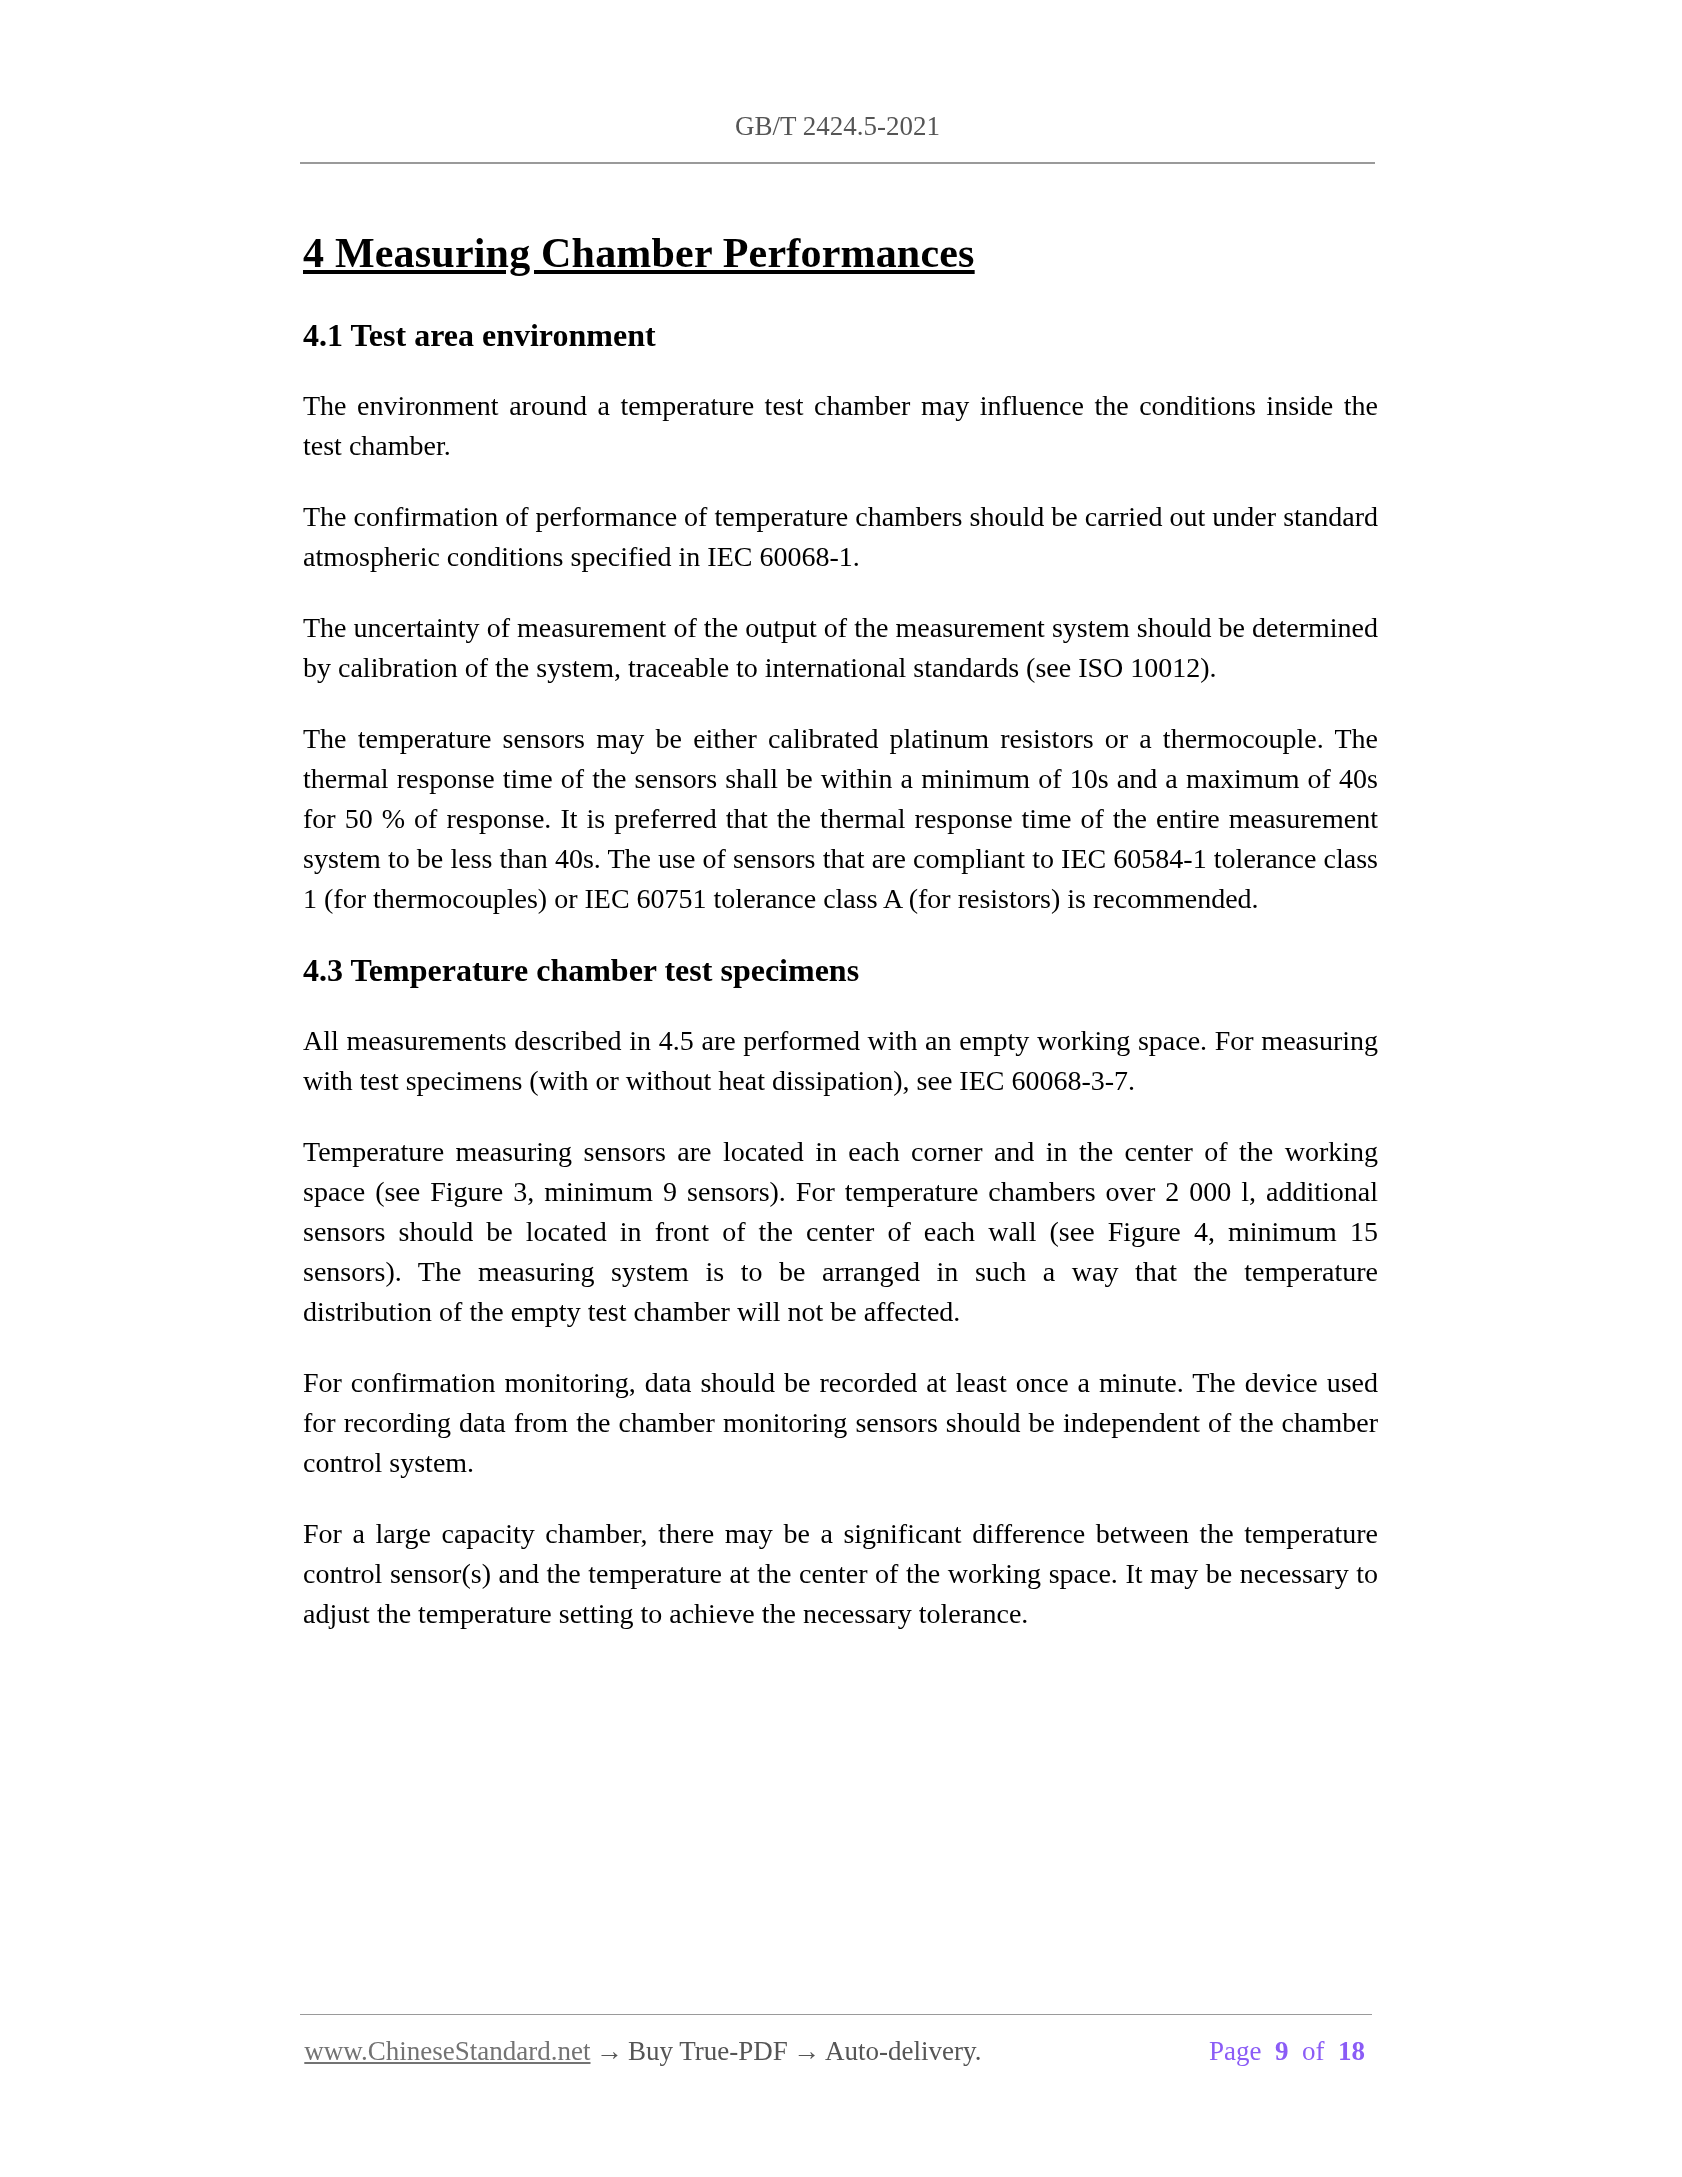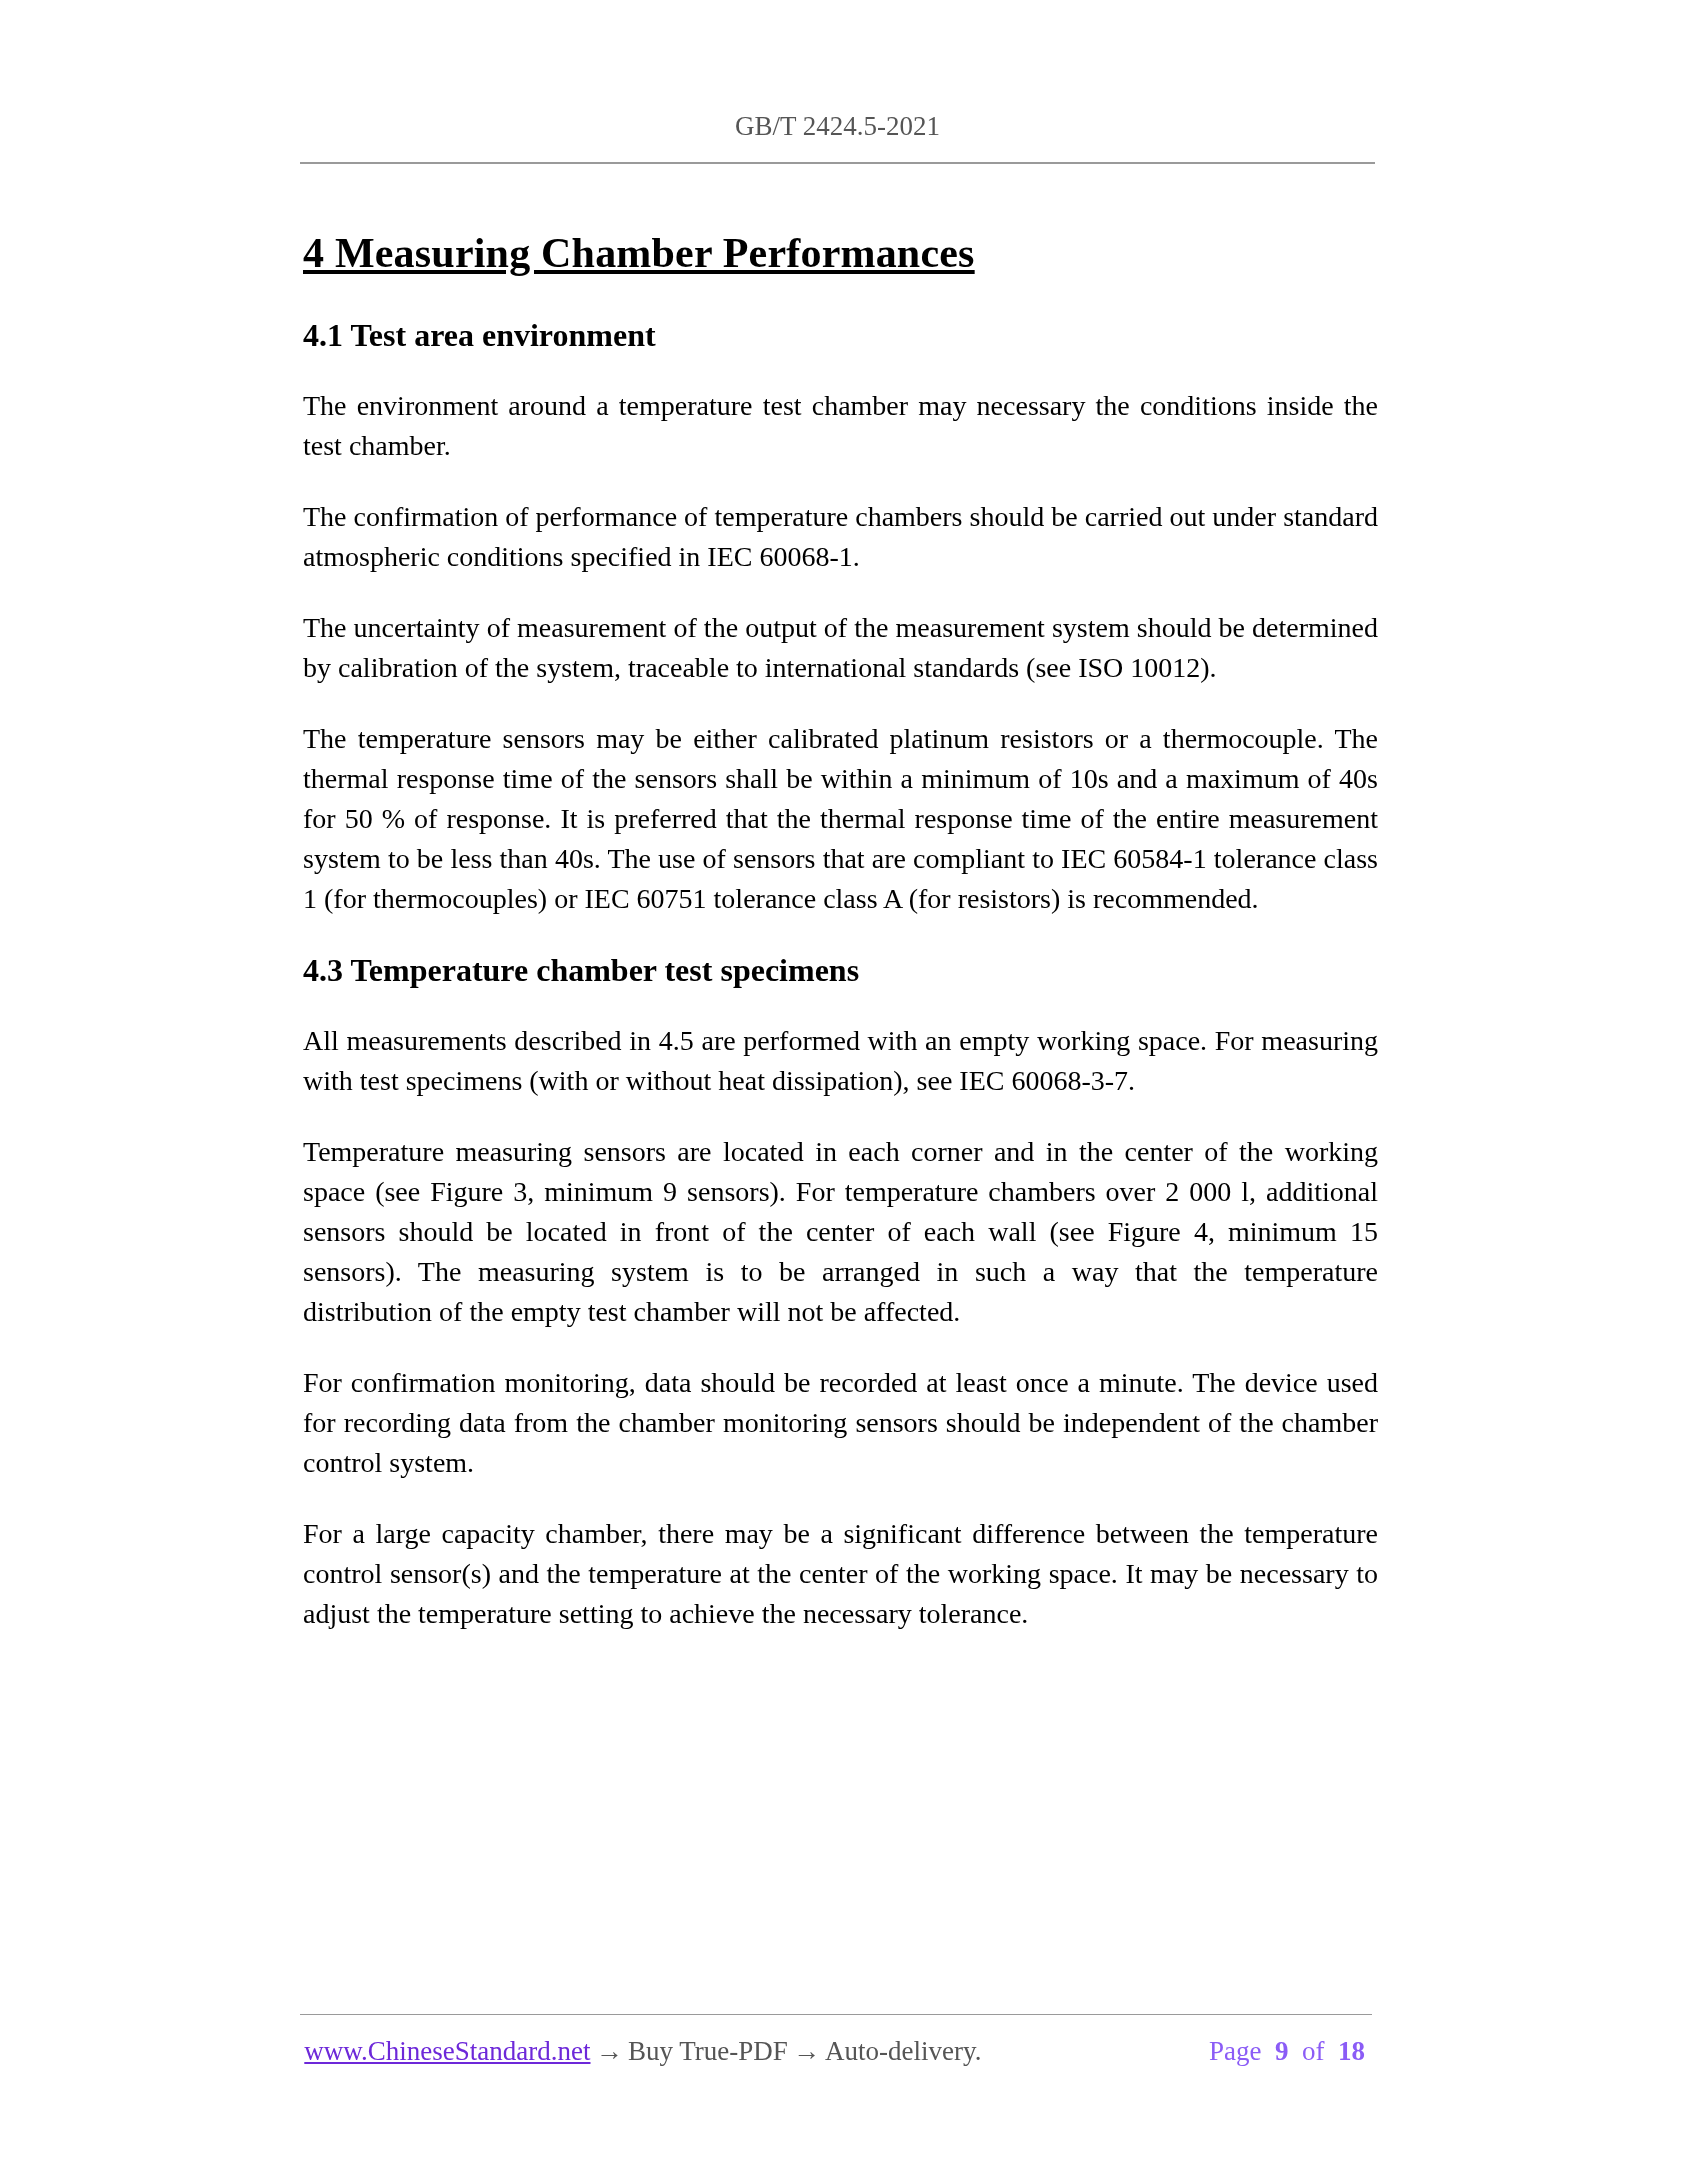--- a/index.html
+++ b/index.html
@@ -10,37 +10,37 @@
   .page-header .doc-code { position: absolute; left: 0; right: 0; top: 111px; text-align: center;
                  font-size: 27px; color: #555555; line-height: 31px; }
   .content { position: absolute; left: 303px; top: 227px; width: 1075px; }
   h1 { margin: 0; font-size: 42px; font-weight: bold; line-height: 52px; letter-spacing: 0.2px; text-decoration: underline; }
   h2 { margin: 31px 0 0 0; font-size: 32px; font-weight: bold; line-height: 40px; }
   h1 + h2 { margin-top: 36px; }
   p { margin: 31px 0 0 0; font-size: 28px; line-height: 40px; text-align: justify; }
   .page-footer { position: absolute; left: 300px; top: 2014px; width: 1072px; height: 61px;
                  border-top: 1.7px solid #9a9a9a; }
   .page-footer .left { position: absolute; left: 4.3px; top: 19px; font-size: 27px; color: #555555; line-height: 35px; white-space: nowrap; }
-  .page-footer .left a { color: #6d28d9; text-decoration: underline; }
+  .page-footer .left a { color: #737373; text-decoration: underline; }
   .page-footer .right { position: absolute; right: 7px; top: 19px; font-size: 27px; color: #8b5cf6; line-height: 35px; white-space: nowrap; }
   .page-footer .right b { font-weight: bold; }
   .arrow { display: inline-block; margin: 0 5.2px; }
 </style>
 </head>
 <body>
 
 <div class="page-header">
   <div class="doc-code">GB/T 2424.5-2021</div>
 </div>
 
 <div class="content">
   <h1>4 Measuring Chamber Performances</h1>
 
   <h2>4.1 Test area environment</h2>
-  <p>The environment around a temperature test chamber may necessary the conditions inside the test chamber.</p>
+  <p>The environment around a temperature test chamber may influence the conditions inside the test chamber.</p>
   <p>The confirmation of performance of temperature chambers should be carried out under standard atmospheric conditions specified in IEC 60068-1.</p>
 
   <p>The uncertainty of measurement of the output of the measurement system should be determined by calibration of the system, traceable to international standards (see ISO 10012).</p>
   <p>The temperature sensors may be either calibrated platinum resistors or a thermocouple. The thermal response time of the sensors shall be within a minimum of 10s and a maximum of 40s for 50 % of response. It is preferred that the thermal response time of the entire measurement system to be less than 40s. The use of sensors that are compliant to IEC 60584-1 tolerance class 1 (for thermocouples) or IEC 60751 tolerance class A (for resistors) is recommended.</p>
 
   <h2>4.3 Temperature chamber test specimens</h2>
   <p>All measurements described in 4.5 are performed with an empty working space. For measuring with test specimens (with or without heat dissipation), see IEC 60068-3-7.</p>
 
   <p>Temperature measuring sensors are located in each corner and in the center of the working space (see Figure 3, minimum 9 sensors). For temperature chambers over 2 000 l, additional sensors should be located in front of the center of each wall (see Figure 4, minimum 15 sensors). The measuring system is to be arranged in such a way that the temperature distribution of the empty test chamber will not be affected.</p>
   <p>For confirmation monitoring, data should be recorded at least once a minute. The device used for recording data from the chamber monitoring sensors should be independent of the chamber control system.</p>

